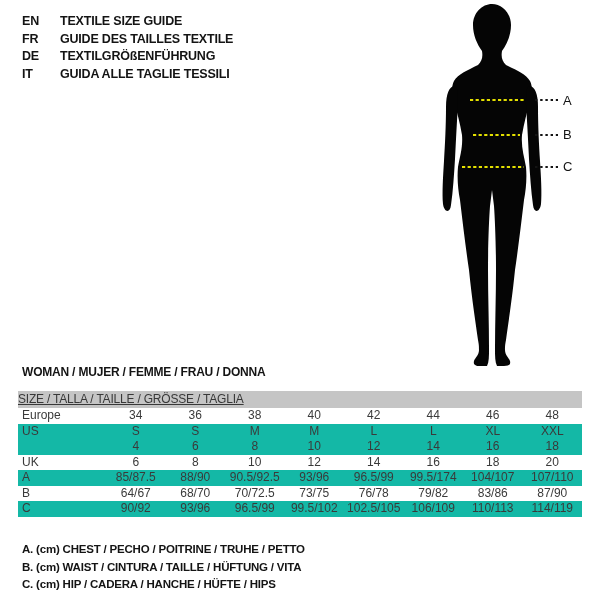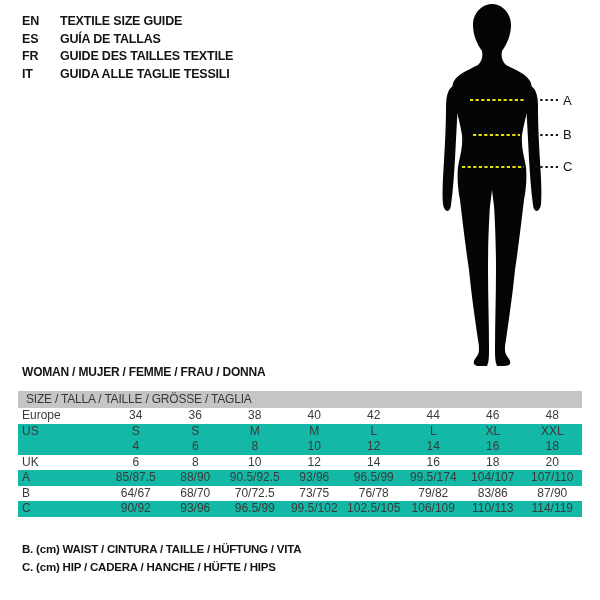--- a/index.html
+++ b/index.html
@@ -16,44 +16,44 @@
   .figure-wrap{position:absolute;left:440px;top:0;width:160px;height:378px;}
   .figure-wrap svg{display:block;}
   .measure-label{position:absolute;font-size:13px;color:#141414;line-height:14px;}
   .measure-label.a{left:563px;top:94px;}
   .measure-label.b{left:563px;top:128px;}
   .measure-label.c{left:563px;top:160px;}
   
   .section-title{position:absolute;left:22px;top:365px;font-size:12px;font-weight:bold;letter-spacing:-0.2px;color:#141414;text-align:center;}
   
   .size-table{position:absolute;left:18px;top:391px;width:564px;font-size:12px;color:#3a3a3a;}
-  .table-header{background:#c5c5c5;height:17px;line-height:17px;padding-left:8px;letter-spacing:-0.2px;color:#383838;}
+  .table-header{background:#c5c5c5;height:17px;line-height:17px;padding-left:0;letter-spacing:-0.2px;color:#383838;text-decoration:underline;}
   .t-row{display:flex;height:15.5px;line-height:15.5px;align-items:flex-end;}
   .t-row.shaded{background:#14b8a6;}
   .t-label{flex:0 0 84px;padding-left:4px;text-align:left;}
   .t-cell{flex:1 1 0;text-align:center;}
   
   .legend{position:absolute;left:22px;top:541px;}
   .legend-row{font-size:11.5px;font-weight:bold;letter-spacing:-0.2px;line-height:17.5px;color:#141414;}
 </style>
 </head>
 <body>
 
 <div class="lang-list" id="lang-list">
     <div class="lang-row">
       <div class="lang-code">EN</div>
       <div class="lang-label">TEXTILE SIZE GUIDE</div>
     </div>
     <div class="lang-row">
-      <div class="lang-code">ES</div>
-      <div class="lang-label">GUÍA DE TALLAS</div>
+      <div class="lang-code">FR</div>
+      <div class="lang-label">GUIDE DES TAILLES TEXTILE</div>
     </div>
     <div class="lang-row">
-      <div class="lang-code">FR</div>
-      <div class="lang-label">GUIDE DES TAILLES TEXTILE</div>
+      <div class="lang-code">DE</div>
+      <div class="lang-label">TEXTILGRÖßENFÜHRUNG</div>
     </div>
     <div class="lang-row">
       <div class="lang-code">IT</div>
       <div class="lang-label">GUIDA ALLE TAGLIE TESSILI</div>
     </div>
   </div>
 
 <div class="figure-wrap">
   <svg width="160" height="378" viewBox="0 0 160 378">
 
@@ -165,15 +165,16 @@
         <div class="t-cell">99.5/102</div>
         <div class="t-cell">102.5/105</div>
         <div class="t-cell">106/109</div>
         <div class="t-cell">110/113</div>
         <div class="t-cell">114/119</div>
       </div>
     </div>
 </div>
 
 <div class="legend" id="legend">
+    <div class="legend-row">A. (cm) CHEST / PECHO / POITRINE / TRUHE / PETTO</div>
     <div class="legend-row">B. (cm) WAIST / CINTURA / TAILLE / HÜFTUNG / VITA</div>
     <div class="legend-row">C. (cm) HIP / CADERA / HANCHE / HÜFTE / HIPS</div>
   </div>
 
 </body></html>

